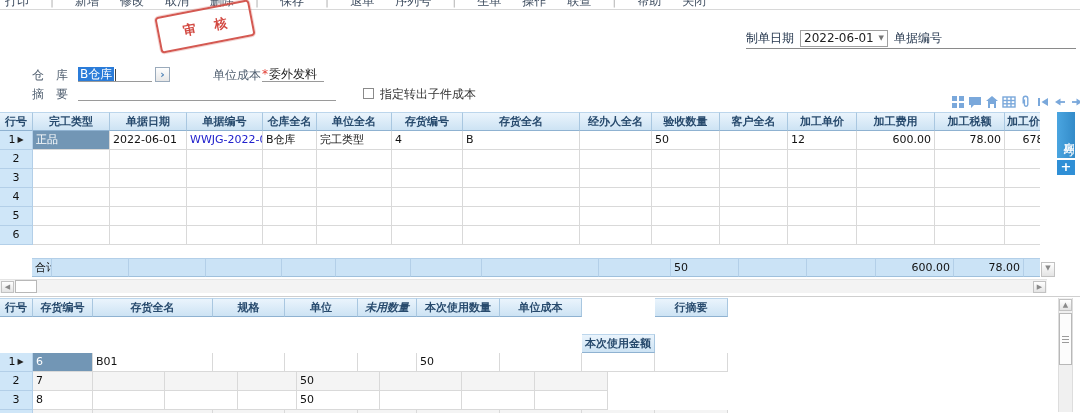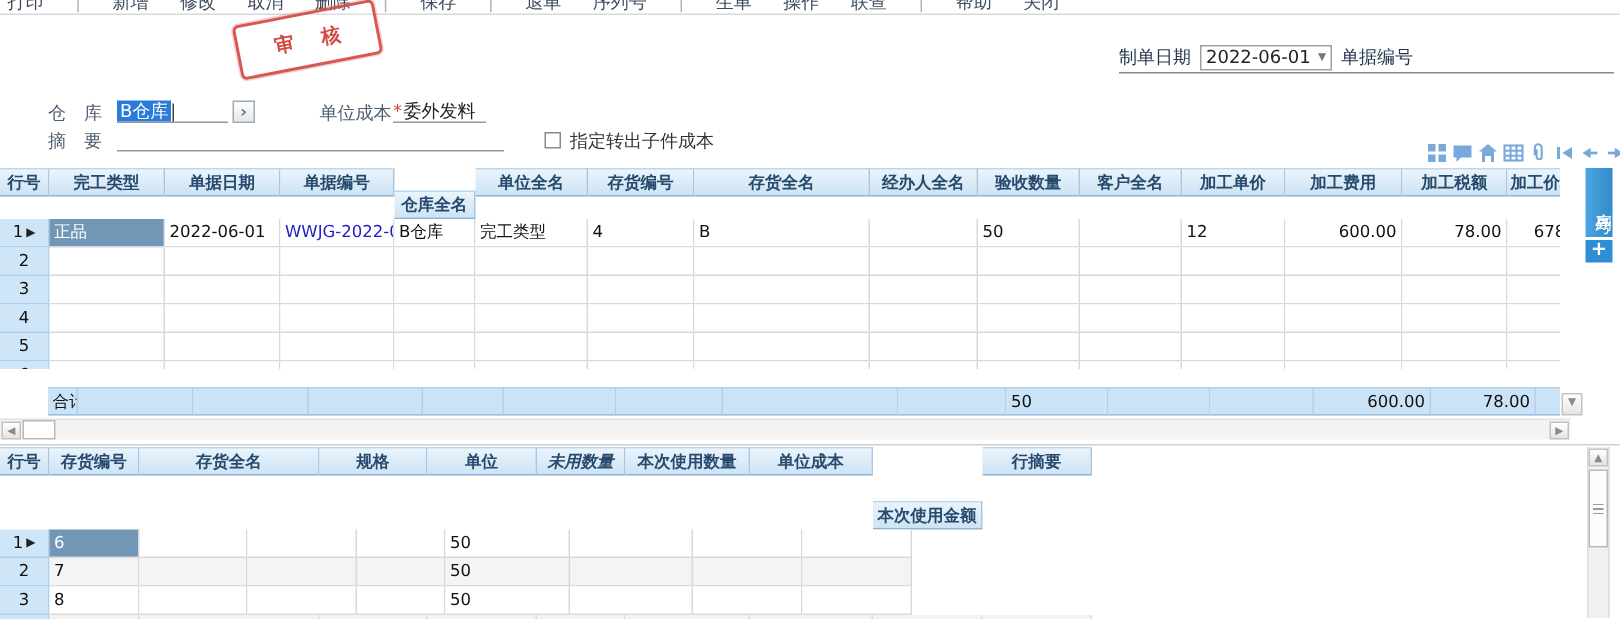--- a/index.html
+++ b/index.html
@@ -185,21 +185,21 @@
     </span>
 
   </div>
 
   <div class="grid" id="main-grid">
       <div class="grow ghead">
         <div class="gc" style="width: 33px;">行号</div>
         <div class="gc" style="width: 77px;">完工类型</div>
         <div class="gc" style="width: 77px;">单据日期</div>
         <div class="gc" style="width: 76px;">单据编号</div>
-        <div class="gc" style="width: 54px; margin-top: 15px;">仓库全名</div>
+        <div class="gc" style="width: 54px;">仓库全名</div>
         <div class="gc" style="width: 75px;">单位全名</div>
         <div class="gc" style="width: 71px;">存货编号</div>
         <div class="gc" style="width: 117px;">存货全名</div>
         <div class="gc" style="width: 72px;">经办人全名</div>
         <div class="gc" style="width: 68px;">验收数量</div>
         <div class="gc" style="width: 68px;">客户全名</div>
         <div class="gc" style="width: 69px;">加工单价</div>
         <div class="gc" style="width: 78px;">加工费用</div>
         <div class="gc" style="width: 70px;">加工税额</div>
         <div class="gc" style="width: 60px;">加工价税合计</div>
@@ -366,20 +366,21 @@
         <div class="gc" style="width: 82px;">单位成本</div>
         <div class="gc" style="width: 73px; margin-top: 36px;">本次使用金额</div>
         <div class="gc" style="width: 73px;">行摘要</div>
       </div>
       <div class="grow">
         <div class="gc rn" style="width: 33px;">
           <span>1</span>
           <span class="cur">▶</span>
         </div>
         <div class="gc sel" style="width: 60px;">6</div>
+        <div class="gc" style="width: 120px;">B01</div>
         <div class="gc" style="width: 72px;"></div>
         <div class="gc" style="width: 73px;"></div>
         <div class="gc" style="width: 59px;"></div>
         <div class="gc" style="width: 83px;">50</div>
         <div class="gc" style="width: 82px;"></div>
         <div class="gc" style="width: 73px;"></div>
         <div class="gc" style="width: 73px;"></div>
       </div>
       <div class="grow alt">
         <div class="gc rn" style="width: 33px;">

